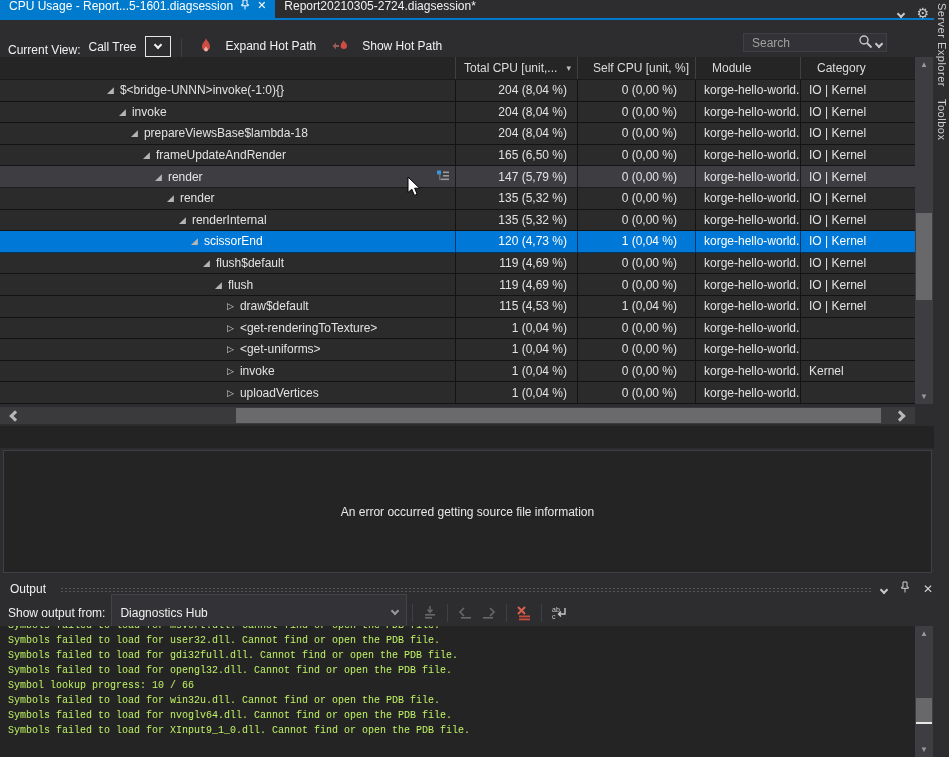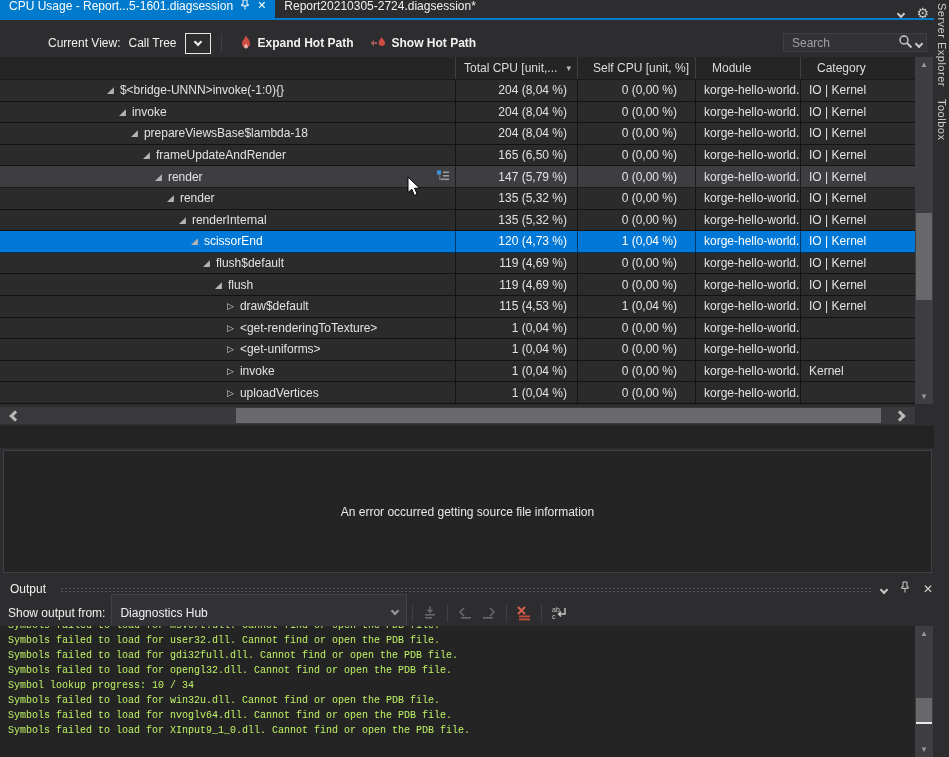--- a/index.html
+++ b/index.html
@@ -20,28 +20,28 @@
   .window-icons { position:absolute; top:5px; right:20px; display:flex; gap:12px; align-items:center; height:16px; }
 
   
   .side-strip { position:absolute; right:0; top:0; width:15px; height:100%; background:#2d2d30; }
   .side-tab { writing-mode:vertical-rl; font-size:11px; color:#cdcdcd; letter-spacing:0.5px; display:block; margin:0 auto; }
   .side-tab.first { margin-top:3px; }
   .side-tab.second { margin-top:12px; }
 
   
   .toolbar { position:absolute; left:0; top:29px; right:15px; height:28px;
-    display:flex; align-items:center; padding-left:8px;margin-left:40px; }
+    display:flex; align-items:flex-end; padding-left:8px; }
   .tb-label { margin-right:6px; }
   .combo-view { display:flex; align-items:center; height:21px; }
   .combo-view .combo-text { padding:0 8px 0 2px; min-width:56px; }
   .combo-view .combo-btn { width:26px; height:21px; border:1px solid #e6e6e6; background:#2d2d30;
     display:flex; align-items:center; justify-content:center; }
   .vsep { width:1px; height:18px; background:#3f3f46; margin:0 10px; }
-  .tb-btn { display:flex; align-items:center; gap:6px; padding:0 8px; height:22px; cursor:default;font-weight:bold; }
+  .tb-btn { display:flex; align-items:center; gap:14px; padding:0 8px; height:22px; cursor:default; }
   .chev { display:inline-block; width:6px; height:6px; border-left:2px solid #c8c8c8; border-bottom:2px solid #c8c8c8; }
   .chev.down { transform:rotate(-45deg); margin-top:-3px; }
   .chev.left { transform:rotate(45deg); }
   .chev.right { transform:rotate(225deg); }
   .chev.white { border-color:#f1f1f1; }
 
   .searchbox { position:absolute; left:743px; top:4px; width:144px; height:19px;
     background:#333337; border:1px solid #3f3f46; display:flex; align-items:center; padding:0 4px 0 6px; }
   .searchbox input { flex:1; background:transparent; border:none; outline:none; color:#bbb;
     font-family:"Liberation Sans",sans-serif; font-size:12px; min-width:0; }
@@ -446,21 +446,21 @@
         </svg>
     </div>
   </div>
 
   <div class="console">
     <div class="console-inner">
         <div class="console-line">Symbols failed to load for msvcrt.dll. Cannot find or open the PDB file.</div>
         <div class="console-line">Symbols failed to load for user32.dll. Cannot find or open the PDB file.</div>
         <div class="console-line">Symbols failed to load for gdi32full.dll. Cannot find or open the PDB file.</div>
         <div class="console-line">Symbols failed to load for opengl32.dll. Cannot find or open the PDB file.</div>
-        <div class="console-line">Symbol lookup progress: 10 / 34</div>
+        <div class="console-line">Symbol lookup progress: 10 / 66</div>
         <div class="console-line">Symbols failed to load for win32u.dll. Cannot find or open the PDB file.</div>
         <div class="console-line">Symbols failed to load for nvoglv64.dll. Cannot find or open the PDB file.</div>
         <div class="console-line">Symbols failed to load for XInput9_1_0.dll. Cannot find or open the PDB file.</div>
       </div>
   </div>
 
   <div class="sb-v sb-cons">
     <span class="arr up">▲</span>
     <div class="thumb" style="top:72px;height:24px;"></div>
     <div class="thumb-edge" style="top:96px;"></div>

